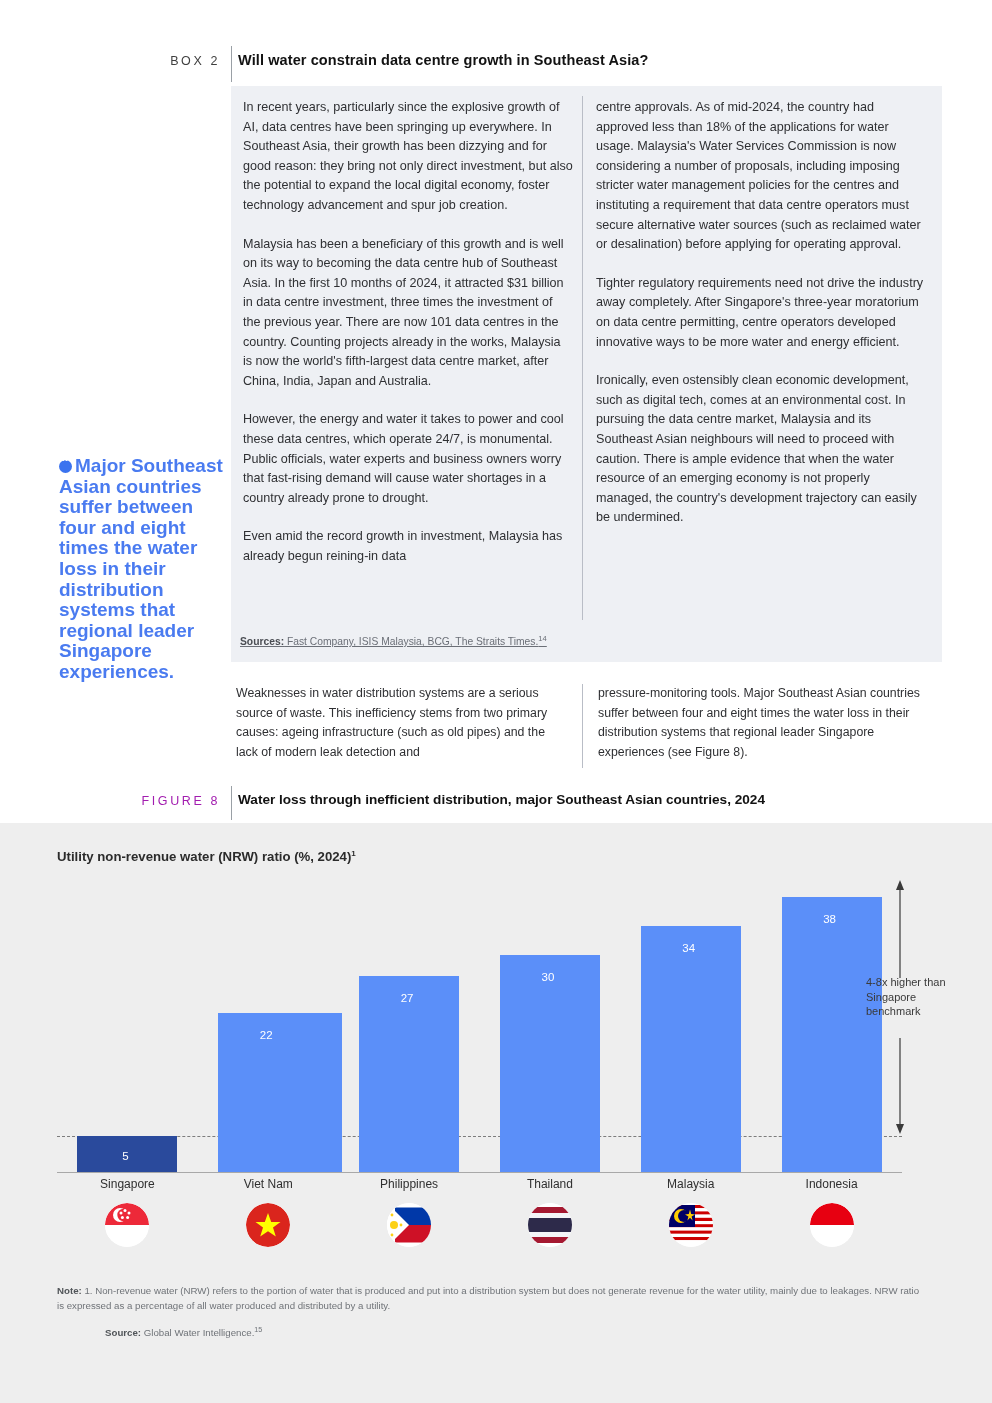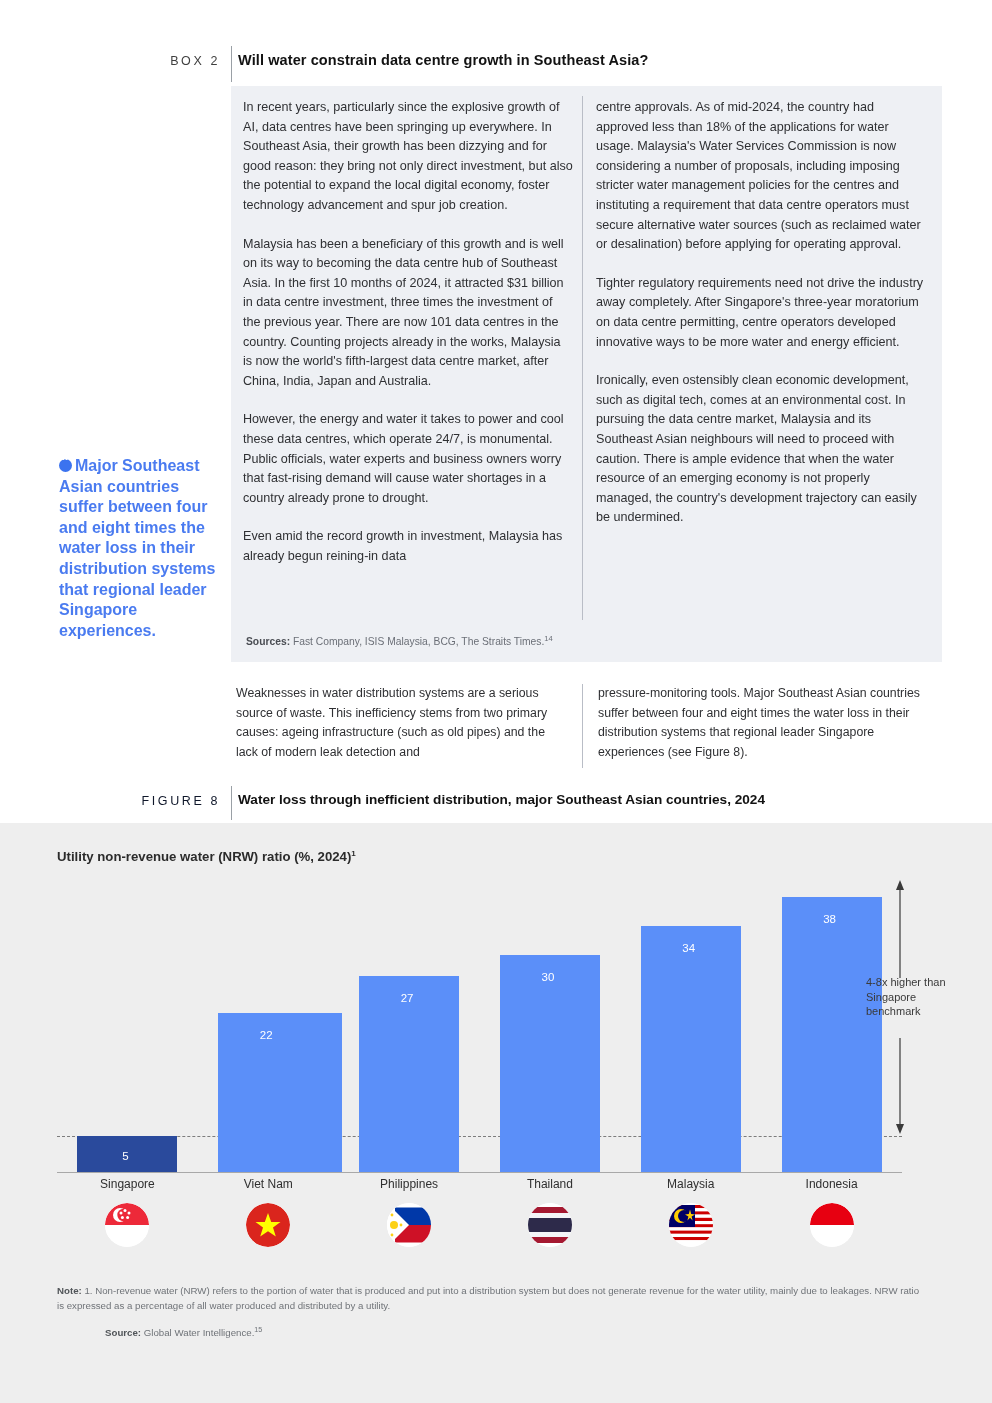--- a/index.html
+++ b/index.html
@@ -37,30 +37,30 @@
     font-size:12.6px; line-height:19.6px; color:#2f3033;
   }
   .box-col.left{ left:243px; }
   .box-col.right{ left:596px; }
   .box-col p{ margin:0 0 19px 0; }
   .col-divider{
     position:absolute; left:582px; top:96px; width:1px; height:524px;
     background:#b9bdc6;
   }
   .box-sources{
-    position:absolute; left:246px; top:632px; width:660px;
-    font-size:10.3px; color:#6b6f77; line-height:14px;
+    position:absolute; left:240px; top:632px; width:660px;
+    font-size:10.3px; color:#6b6f77; line-height:14px;text-decoration:underline;
   }
   .box-sources b{ color:#4a4d53; font-weight:700; }
   .box-sources sup{ font-size:7.6px; }
 
   
   .pullquote{
     position:absolute; left:59px; top:456px; width:168px;
-    font-size:16px; line-height:20.6px; font-weight:700;
+    font-size:19px; line-height:20.6px; font-weight:700;
     color:#4a7bf0;
   }
   .quote-badge{
     display:inline-block; width:13px;height:13px;border-radius:50%;
     background:#3b73ef; position:relative; top:1px; margin-right:3px;
     vertical-align:baseline;
   }
   .quote-badge::before{
     content:"\201C";
     position:absolute; left:2px; top:-5px;
@@ -77,21 +77,21 @@
   .body-col.right{ left:598px; }
   .body-divider{
     position:absolute; left:582px; top:684px; width:1px; height:84px;
     background:#b9bdc6;
   }
 
   
   .fig-head{ position:absolute; left:0; top:788px; width:992px; height:32px; }
   .fig-label{
     position:absolute; left:100px; top:6px; width:120px; text-align:right;
-    font-size:12.5px; letter-spacing:2.6px; color:#0f172a;
+    font-size:12.5px; letter-spacing:2.6px; color:#a21caf;
   }
   .fig-rule{
     position:absolute; left:231px; top:-2px; width:1px; height:34px; background:#9aa0a6;
   }
   .fig-title{
     position:absolute; left:238px; top:4px; width:720px;
     font-size:13.6px; font-weight:700; color:#121212;
   }
 
   

